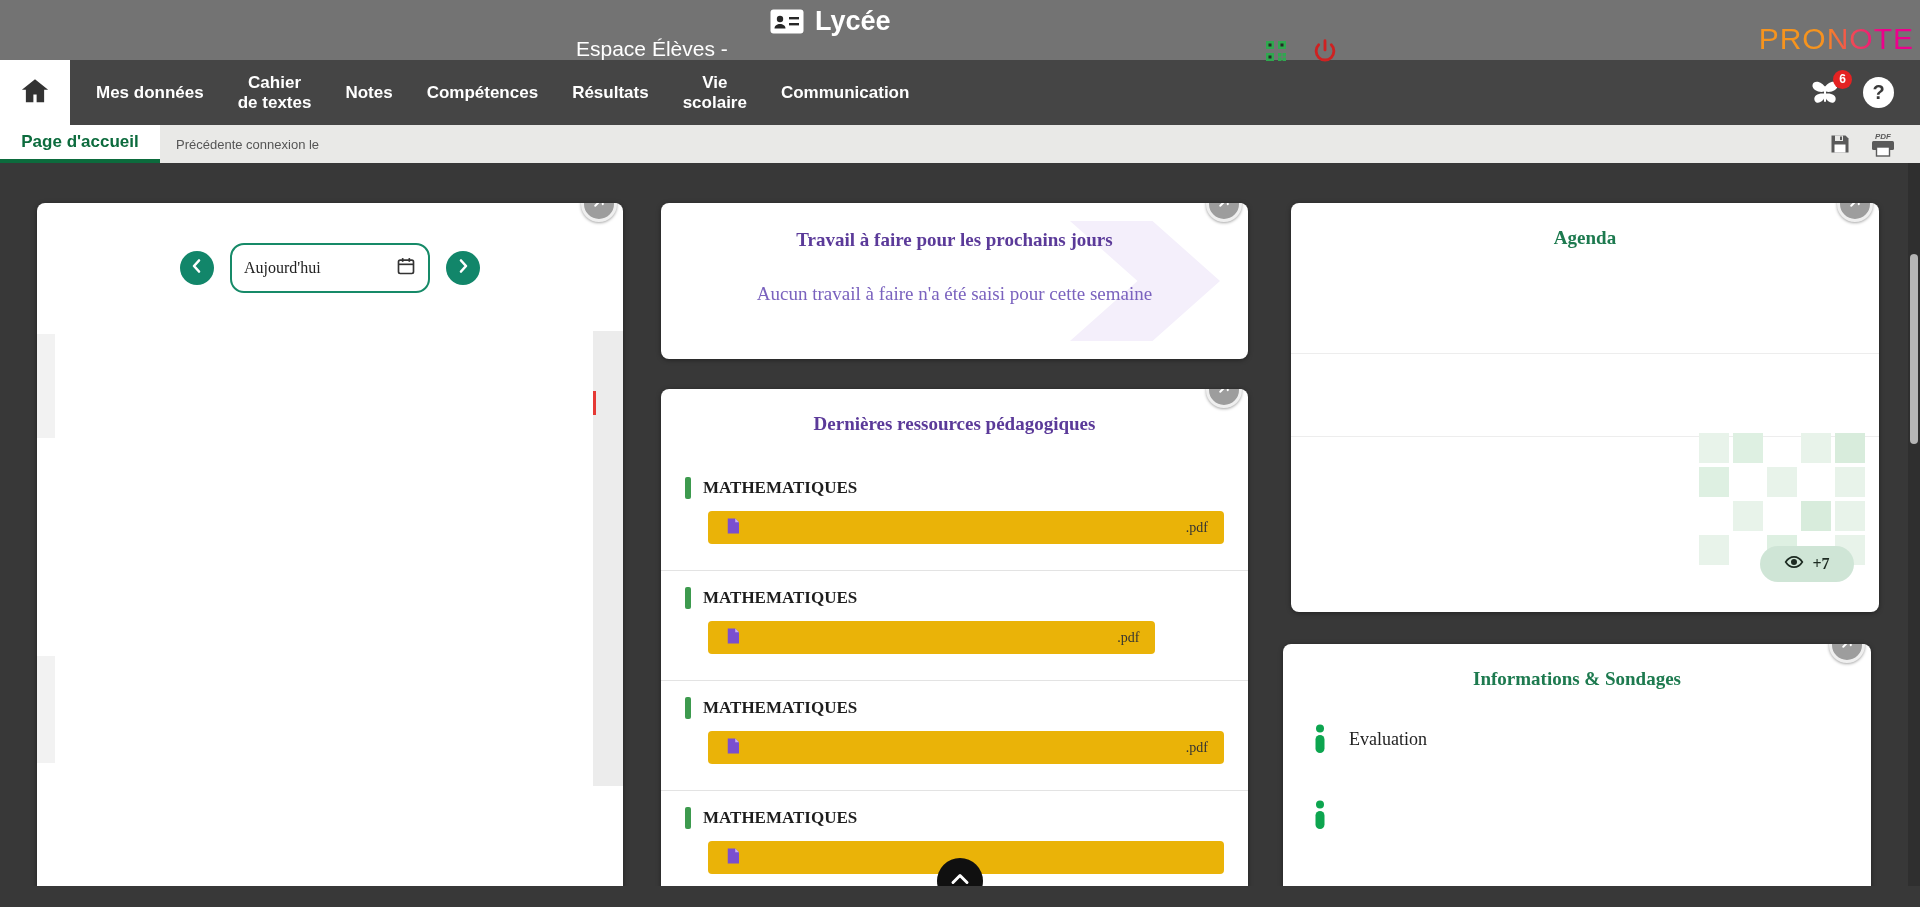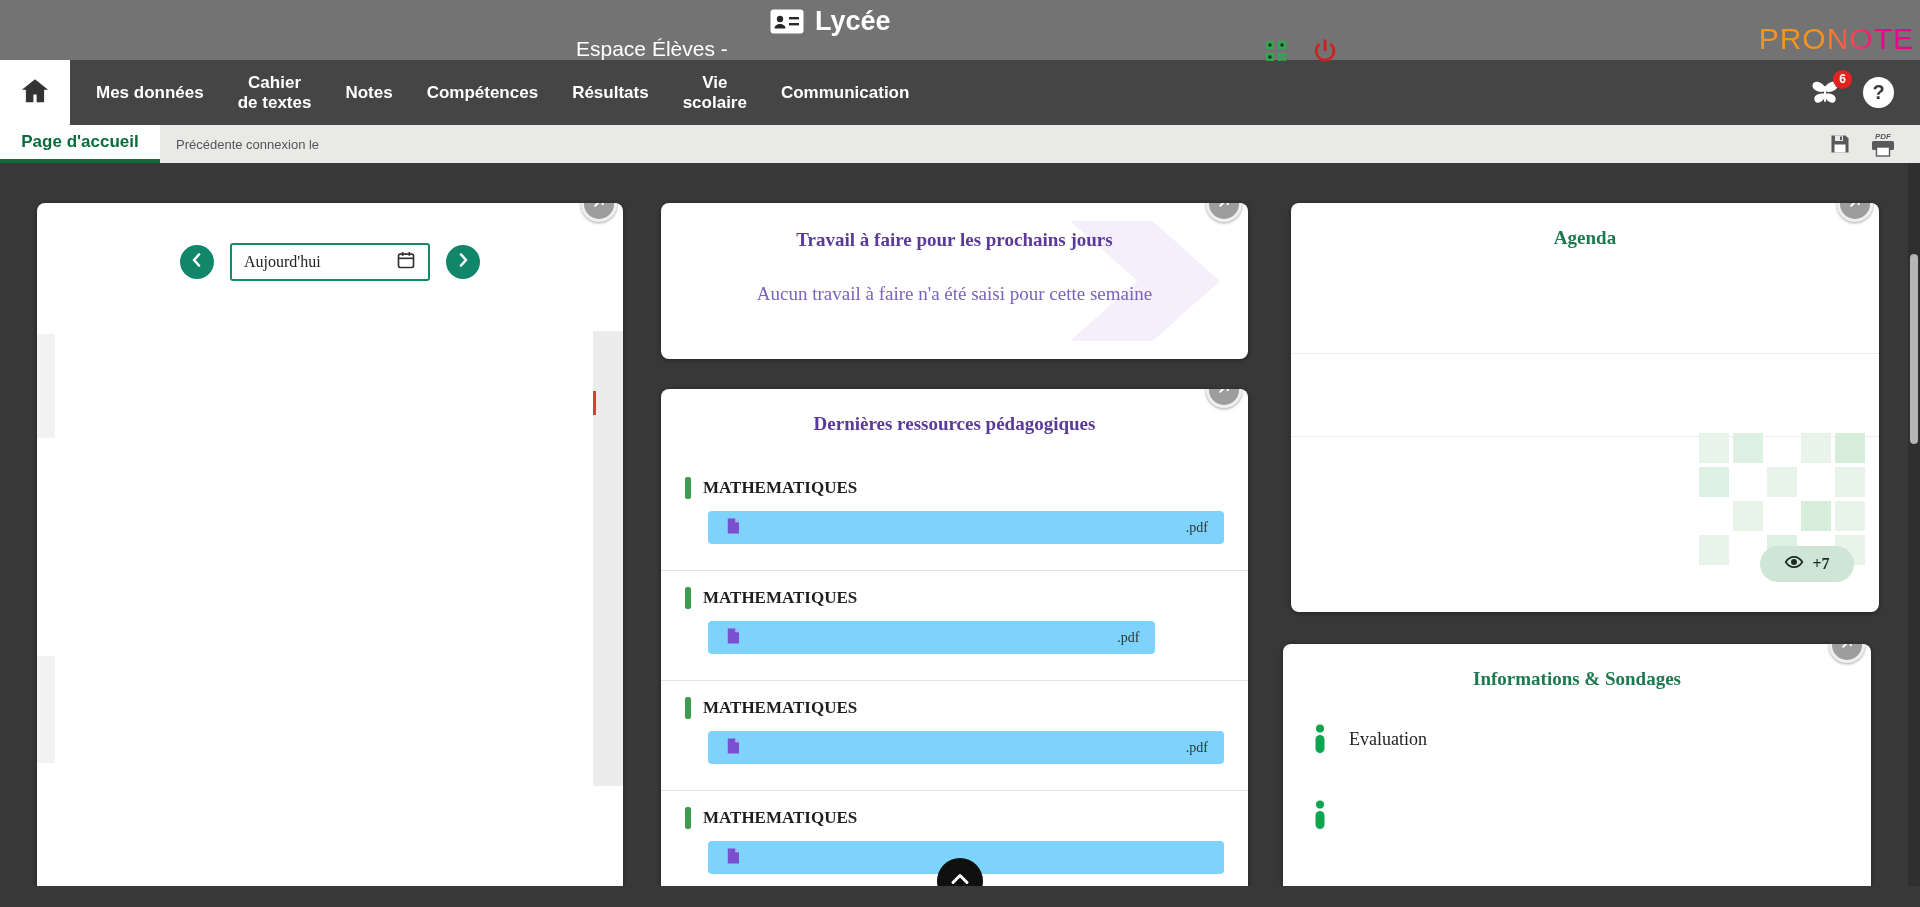--- a/index.html
+++ b/index.html
@@ -60,21 +60,21 @@
   .expand-btn { position:absolute; top:-17px; right:6px; width:36px; height:36px; border-radius:50%;
                 background:#9d9d9d; border:3px solid #efefef; display:flex; align-items:center;
                 justify-content:center; cursor:pointer; box-shadow:0 1px 3px rgba(0,0,0,.35); z-index:3; }
   .expand-btn svg { width:18px; height:18px; }
 
   
   .date-nav { display:flex; align-items:center; justify-content:center; gap:16px; padding-top:40px; }
   .nav-circle { width:34px; height:34px; border-radius:50%; background:#12866a;
                 display:flex; align-items:center; justify-content:center; cursor:pointer; }
   .nav-circle svg { width:18px; height:18px; }
-  .date-input { width:200px; height:38px; border:2px solid #168a68; border-radius:3px;
+  .date-input { width:200px; height:50px; border:2px solid #168a68; border-radius:14px;
                 display:flex; align-items:center; justify-content:space-between;
                 padding:0 12px; font-size:16px; color:#222; background:#fff; cursor:pointer; }
   .date-input svg { width:20px; height:20px; }
   .ghost { position:absolute; background:#f2f2f2; }
   .ghost-left1 { left:0; top:131px; width:18px; height:104px; }
   .ghost-left2 { left:0; top:453px; width:18px; height:107px; }
   .ghost-right { right:0; top:128px; width:30px; height:455px; background:#ececec; }
   .ghost-red   { position:absolute; right:27px; top:188px; width:3px; height:24px; background:#e53935; }
 
   
@@ -86,21 +86,21 @@
             color:#7a62be; font-size:19px; }
 
   
   .res-title { margin-top:24px; text-align:center; color:#5b3a99; font-weight:bold; font-size:19px; }
   .res-list { margin-top:26px; }
   .res-item { padding:16px 24px 26px 24px; border-bottom:1px solid #e3e3e3; }
   .res-item:last-child { border-bottom:none; }
   .res-subject { display:flex; align-items:center; gap:12px; font-weight:bold;
                  font-size:17px; color:#1d1d1d; }
   .subject-bar { width:6px; height:22px; background:#3d9a4e; border-radius:2px; flex:none; }
-  .res-file { margin:12px 0 0 23px; height:33px; background:#7dd3fc; border-radius:4px;
+  .res-file { margin:12px 0 0 23px; height:33px; background:#eab308; border-radius:4px;
               display:flex; align-items:center; padding:0 16px; cursor:pointer; }
   .res-file.short { width:83%; }
   .res-file svg { width:18px; height:18px; margin-right:10px; flex:none; }
   .res-ext { margin-left:auto; font-size:14px; color:#333; }
 
   
   .agenda-title { margin-top:24px; text-align:center; color:#1d7a4f; font-weight:bold; font-size:19px; }
   .agenda-line { position:absolute; left:0; right:0; border-top:1px solid #ededed; }
   .agenda-line.l1 { top:150px; } .agenda-line.l2 { top:233px; }
   .agenda-deco { position:absolute; left:408px; top:230px; width:30px; height:30px; background:#e8f3ea;

